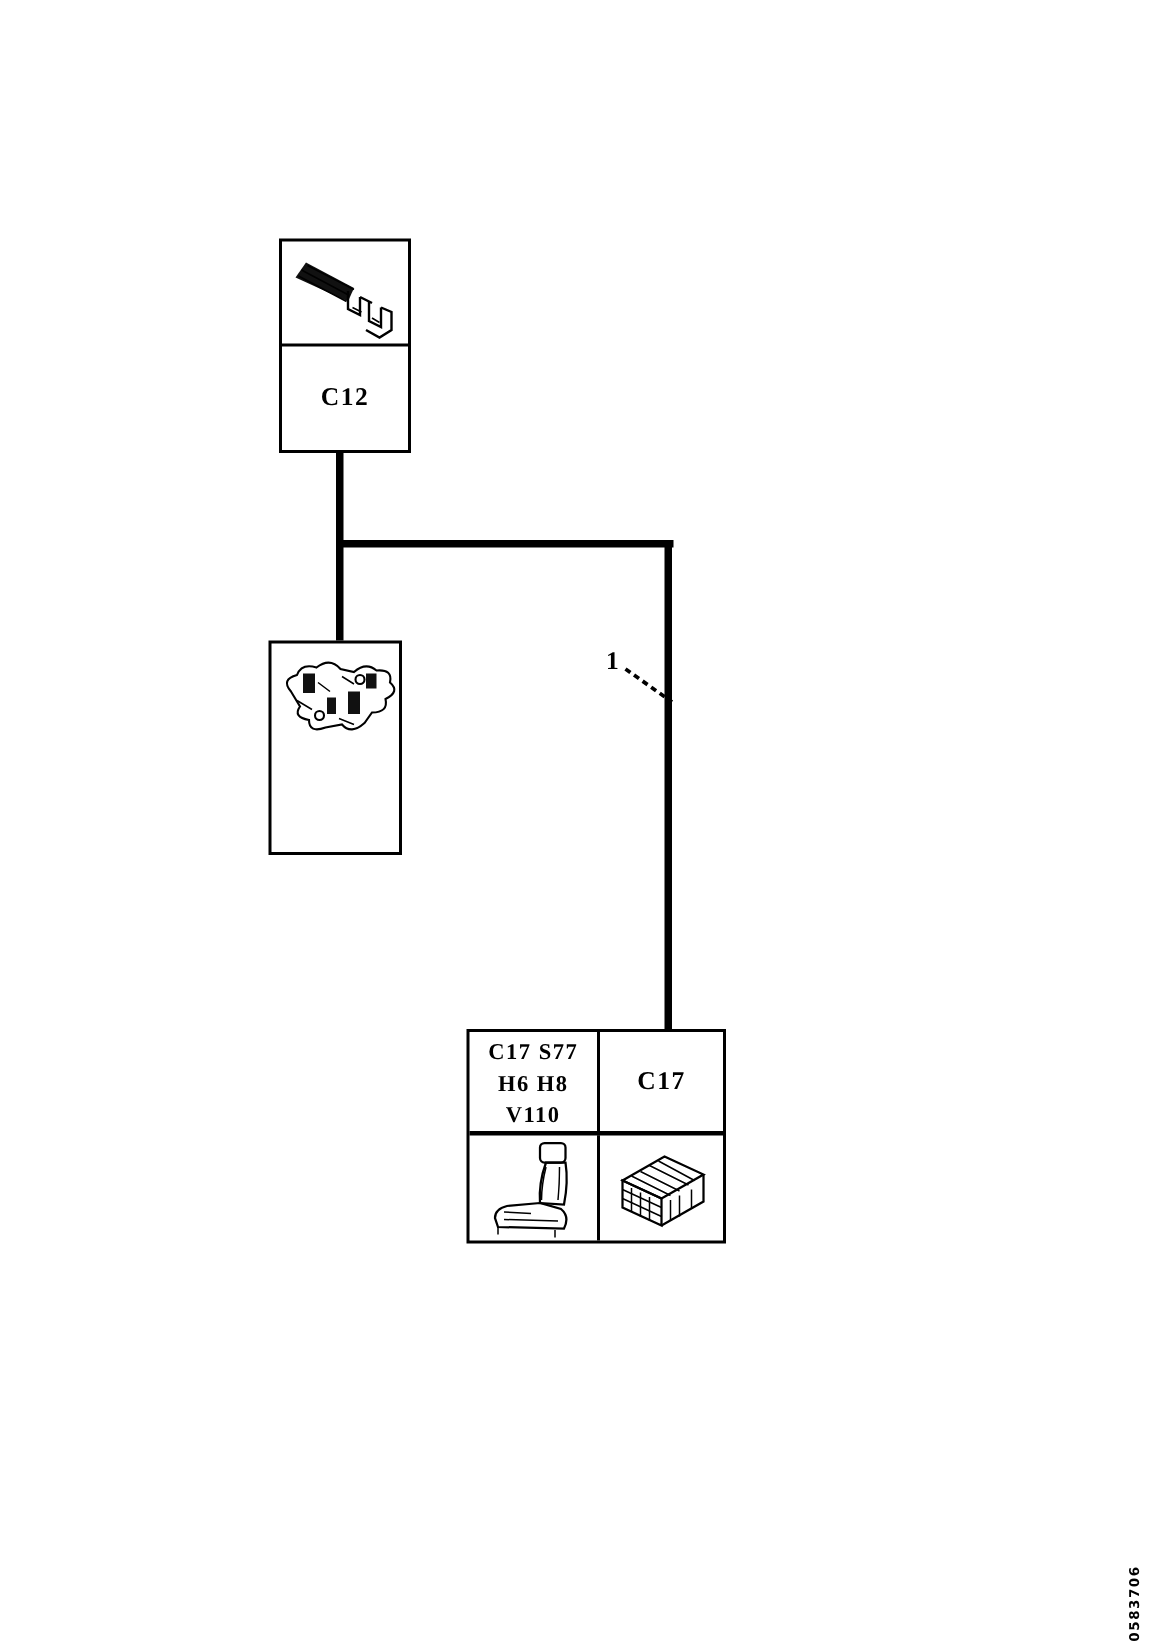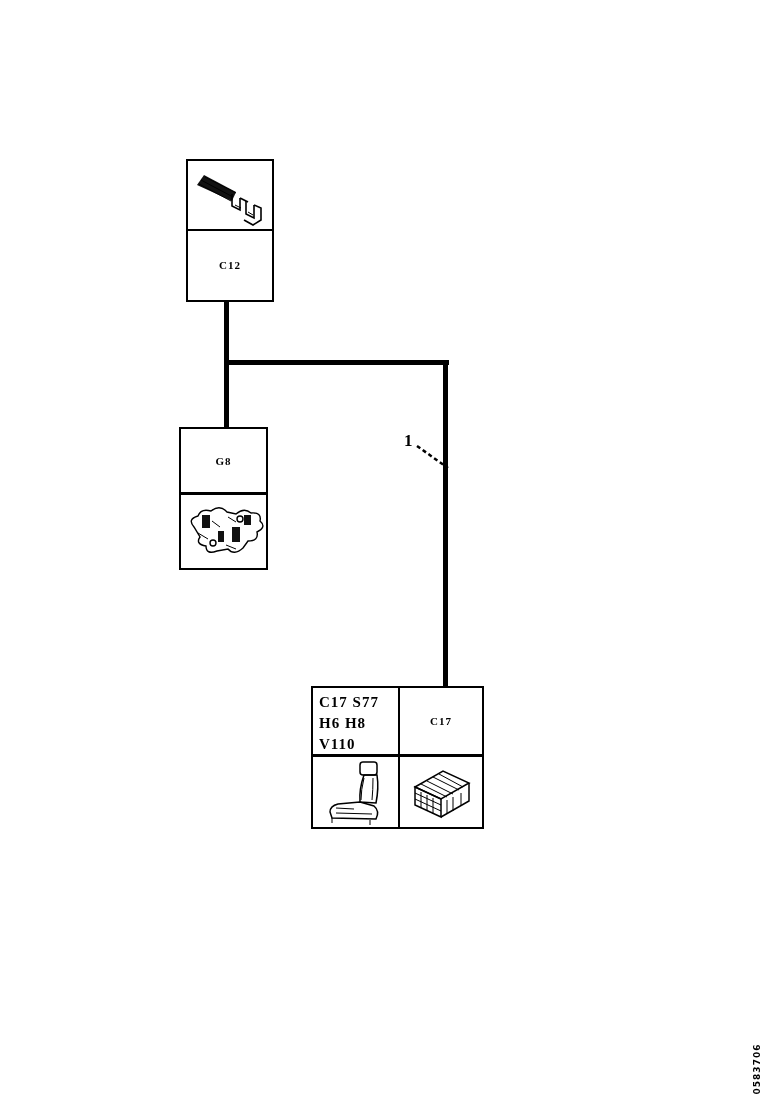--- a/index.html
+++ b/index.html
@@ -4,34 +4,34 @@
 <style>
   html,body{margin:0;padding:0;background:#888;}
   .page{
     position:relative;width:778px;height:1100px;background:#ffffff;
     font-family:"Liberation Serif", serif;color:#000;overflow:hidden;
     margin:0 auto;
   }
   
   .box{position:absolute;border:2px solid #000;background:#fff;box-sizing:border-box;}
   .cell{box-sizing:border-box;display:flex;align-items:center;justify-content:center;}
-  .lbl{font-weight:700;font-size:11px;letter-spacing:1px;}
+  .lbl{font-weight:700;font-size:17px;letter-spacing:1px;}
   
   .box-c12{left:186px;top:159px;width:88px;height:143px;}
   .box-c12 .cell-img{height:70px;border-bottom:2px solid #000;}
   .box-c12 .cell-lbl{height:67px;}
   
   .box-g8{left:179px;top:427px;width:89px;height:143px;}
   .box-g8 .cell-lbl{height:66px;border-bottom:3px solid #000;}
   .box-g8 .cell-img{height:70px;}
   
   .box-c17g{left:311px;top:686px;width:173px;height:143px;display:grid;
     grid-template-columns:87px 1fr;grid-template-rows:69px 1fr;}
   .bg-tl{border-right:2px solid #000;border-bottom:3px solid #000;
-    display:block;padding:4px 6px 0 6px;}
+    display:block;padding:4px 6px 0 6px;text-align:center;}
   .bg-tr{border-bottom:3px solid #000;justify-content:center;}
   .bg-bl{border-right:2px solid #000;}
   .codes-line{font-weight:700;font-size:15px;line-height:21px;letter-spacing:1px;white-space:nowrap;}
   
   .wire{position:absolute;background:#000;}
   .wire-v-left{left:224px;top:300px;width:5px;height:129px;}
   .wire-h{left:224px;top:360px;width:225px;height:5px;}
   .wire-v-right{left:443px;top:360px;width:5px;height:330px;}
   
   .callout-num{position:absolute;left:404px;top:431px;font-size:17px;font-weight:700;}
@@ -69,23 +69,20 @@
         <path d="M66 42 l7 3 v12 l-8 5 -9 -5" stroke-width="1.6"></path>
         <path d="M47 42 l6 3 M60 49 l5 3" stroke-width="1"></path>
       </svg>
     </div>
     <div class="cell cell-lbl">
       <span class="lbl">C12</span>
     </div>
   </div>
 
   <div class="box box-g8">
-    <div class="cell cell-lbl">
-      <span class="lbl">G8</span>
-    </div>
     <div class="cell cell-img">
       <svg width="84" height="66" viewBox="0 0 84 66" fill="none" stroke="#000" stroke-width="1.4">
         <path d="M12 30 q-7 -8 4 -11 q3 -8 13 -5 q9 -7 16 1 l9 2 q8 -7 15 -1 q11 -1 9 8 q7 6 -3 11 q2 9 -9 9 l-5 7 q-9 8 -15 1 l-11 2 q-11 4 -11 -5 q-11 -2 -6 -9 z"></path>
         <rect x="20" y="18" width="8" height="13" fill="#111" stroke="none"></rect>
         <rect x="50" y="30" width="8" height="15" fill="#111" stroke="none"></rect>
         <rect x="36" y="34" width="6" height="11" fill="#111" stroke="none"></rect>
         <rect x="62" y="18" width="7" height="10" fill="#111" stroke="none"></rect>
         <path d="M16 36 l10 6 M30 24 l8 6 M46 20 l8 5 M44 48 l10 4" stroke-width="1"></path>
         <circle cx="31" cy="46" r="3"></circle>
         <circle cx="58" cy="22" r="3"></circle>

